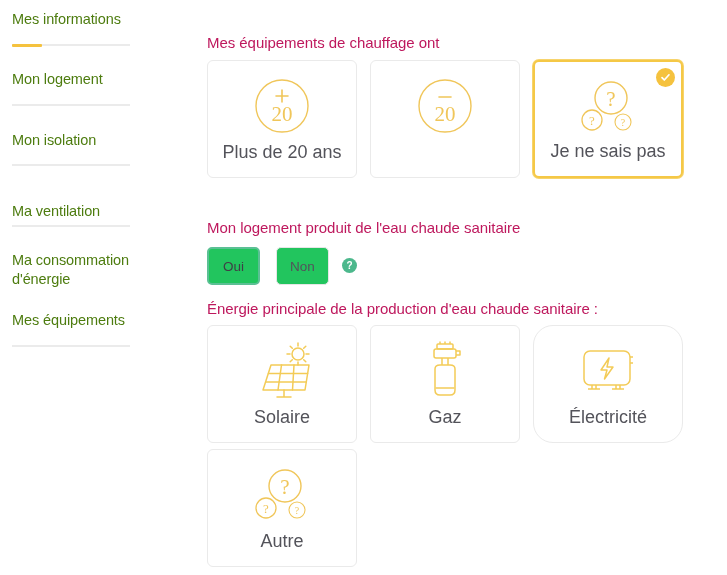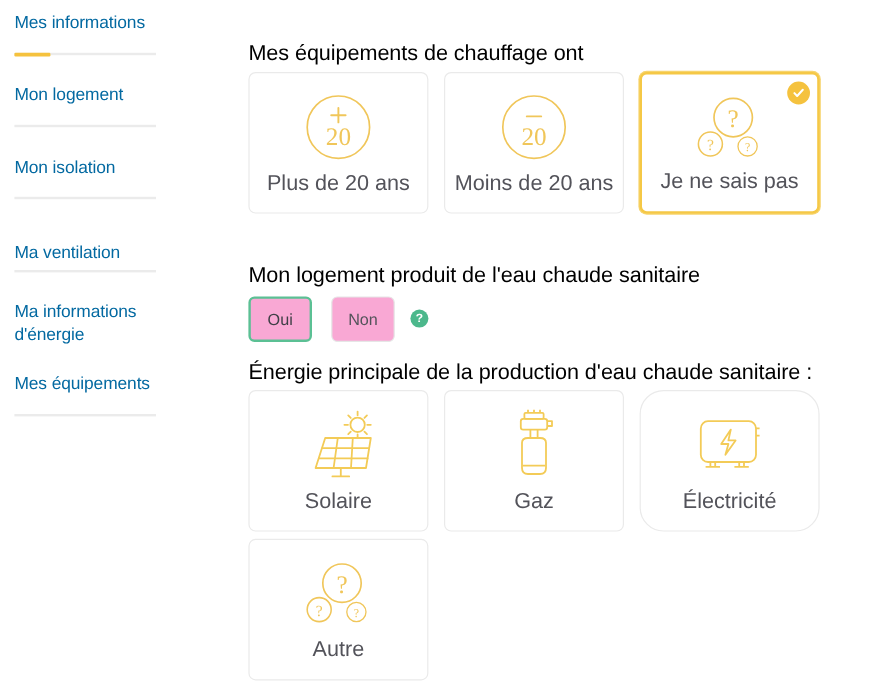--- a/index.html
+++ b/index.html
@@ -23,21 +23,21 @@
     width: 200px; height: 575px;
   }
   .nav-item {
     position: absolute;
     left: 12px;
     width: 122px;
     cursor: pointer;
   }
   .nav-label {
     font-size: 14.5px;
-    color: #0369a1;
+    color: #4d7c0f;
     letter-spacing: -0.1px;
     line-height: 19px;
     white-space: pre-line;
   }
   .nav-rule {
     position: absolute;
     left: 12px;
     width: 118px;
     height: 2px;
     background: #ebebeb;
@@ -52,22 +52,22 @@
   }
 
   
   #main {
     position: absolute;
     left: 207px; top: 0;
     width: 520px; height: 575px;
   }
   .section-label {
     position: absolute;
-    font-size: 18px;
-    color: #000000;
+    font-size: 15px;
+    color: #be185d;
     letter-spacing: -0.05px;
     white-space: nowrap;
   }
 
   
   .card {
     position: absolute;
     width: 150px;
     height: 118px;
     background: #ffffff;
@@ -105,21 +105,21 @@
     display: flex;
     align-items: center;
     justify-content: center;
   }
 
   
   .toggle-btn {
     position: absolute;
     width: 53px; height: 38px;
     border-radius: 5px;
-    background: #f9a8d4;
+    background: #22c55e;
     border: 1px solid #e6e6e6;
     display: flex;
     align-items: center;
     justify-content: center;
     font-size: 13.5px;
     color: #53535a;
     cursor: pointer;
   }
   .toggle-btn.on {
     border: 2px solid #5bc094;
@@ -160,21 +160,21 @@
       <div class="nav-label">Mon isolation</div>
     </div>
     <div class="nav-rule" style="top:164px;"></div>
 
     <div class="nav-item" style="top:202px;">
       <div class="nav-label">Ma ventilation</div>
     </div>
     <div class="nav-rule" style="top:225px;"></div>
 
     <div class="nav-item" style="top:251px;">
-      <div class="nav-label">Ma informations
+      <div class="nav-label">Ma consommation
 d'énergie</div>
     </div>
 
     <div class="nav-item" style="top:311px;">
       <div class="nav-label">Mes équipements</div>
     </div>
     <div class="nav-rule" style="top:345px;"></div>
   </nav>
 
   <main id="main">
@@ -193,21 +193,20 @@
     </div>
 
     <div class="card" style="left:163px; top:60px;">
       <div class="card-icon">
         <svg width="58" height="58" viewBox="0 0 58 58">
           <circle cx="29" cy="29" r="26" fill="none" stroke="#f0c65a" stroke-width="1.4"></circle>
           <path d="M23 20 L35 20" stroke="#f0c65a" stroke-width="1.6" stroke-linecap="round"></path>
           <text x="29" y="44" text-anchor="middle" font-family="'Liberation Serif',serif" font-size="21" fill="#f0c65a">20</text>
         </svg>
       </div>
-      <div class="card-label">Moins de 20 ans</div>
     </div>
 
     <div class="card selected" style="left:326px; top:60px;">
       <div class="check-badge">
         <svg width="11" height="11" viewBox="0 0 11 11">
           <path d="M2 5.6 L4.3 8 L9 2.8" fill="none" stroke="#ffffff" stroke-width="1.7" stroke-linecap="round" stroke-linejoin="round"></path>
         </svg>
       </div>
       <div class="card-icon">
         <svg width="66" height="58" viewBox="0 0 66 58">

